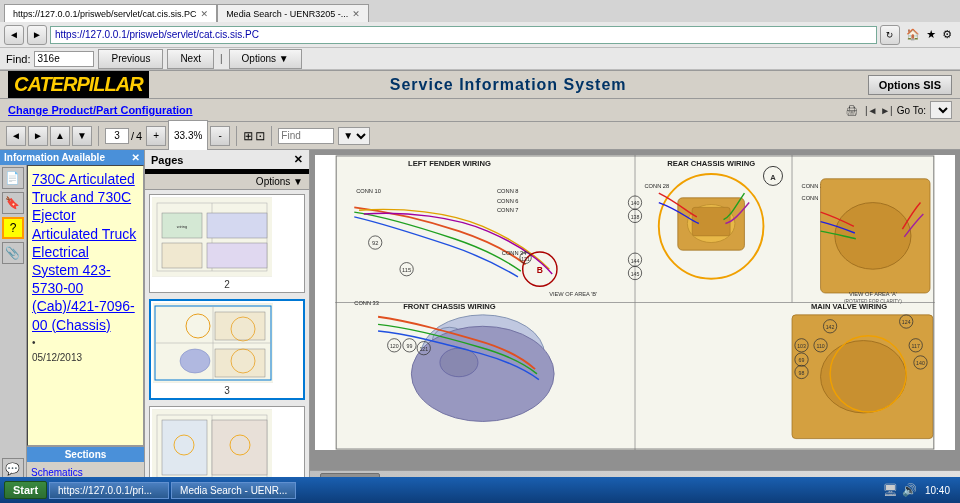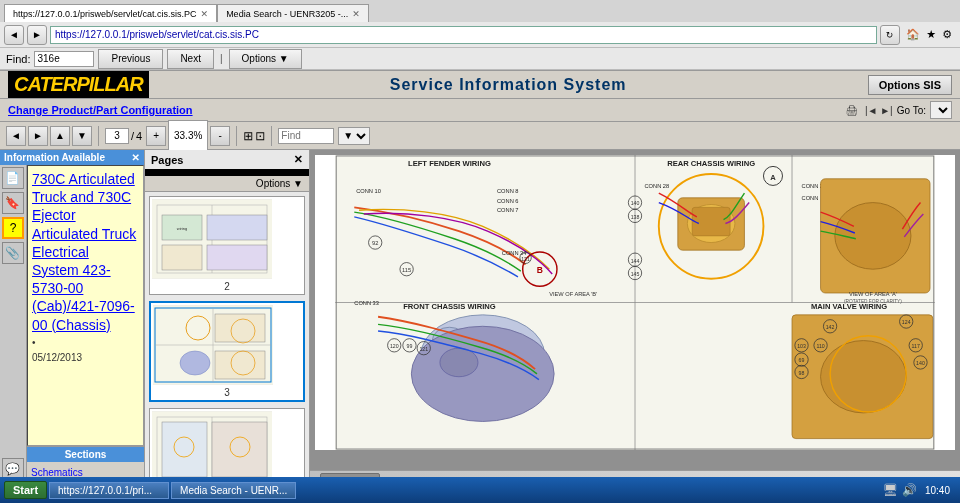--- a/index.html
+++ b/index.html
@@ -53,21 +53,21 @@
     .info-date { font-size: 10px; color: #333; margin-top: 4px; }
     .bullet { font-size: 10px; color: #333; }
     .sections-panel { border-top: 1px solid #999; }
     .sections-header { background: #4a90d9; color: #fff; font-size: 10px; font-weight: bold; padding: 2px 4px; text-align: center; }
     .sections-content { background: #d4d0c8; padding: 4px; }
     .section-link { color: #00f; text-decoration: underline; font-size: 10px; cursor: pointer; }
     .sidebar-icon { width: 22px; height: 22px; background: #c8c8c8; border: 1px solid #888; display: flex; align-items: center; justify-content: center; cursor: pointer; font-size: 12px; }
 
     
     .pages-panel { width: 165px; min-width: 165px; background: #e8e8e8; border-right: 1px solid #999; display: flex; flex-direction: column; }
-    .pages-header { background: #e8e8e8; border-bottom: 7px solid #000000; padding: 3px 6px; display: flex; align-items: center; justify-content: space-between; }
+    .pages-header { background: #e8e8e8; border-bottom: 5px solid #000000; padding: 3px 6px; display: flex; align-items: center; justify-content: space-between; }
     .pages-title { font-size: 11px; font-weight: bold; }
     .pages-close { cursor: pointer; font-size: 11px; font-weight: bold; }
     .pages-options { background: #d4d0c8; border-bottom: 1px solid #999; padding: 2px 6px; display: flex; align-items: center; justify-content: flex-end; }
     .options-btn { font-size: 10px; cursor: pointer; }
     .pages-list { flex: 1; overflow-y: auto; padding: 4px; display: flex; flex-direction: column; gap: 6px; }
     .page-thumb { border: 1px solid #999; background: #fff; padding: 2px; cursor: pointer; }
     .page-thumb.active { border: 2px solid #0078d4; }
     .thumb-img { width: 120px; height: 80px; background: #f0f0e8; display: flex; align-items: center; justify-content: center; overflow: hidden; }
     .page-num { font-size: 10px; text-align: center; margin-top: 2px; color: #333; }
 

